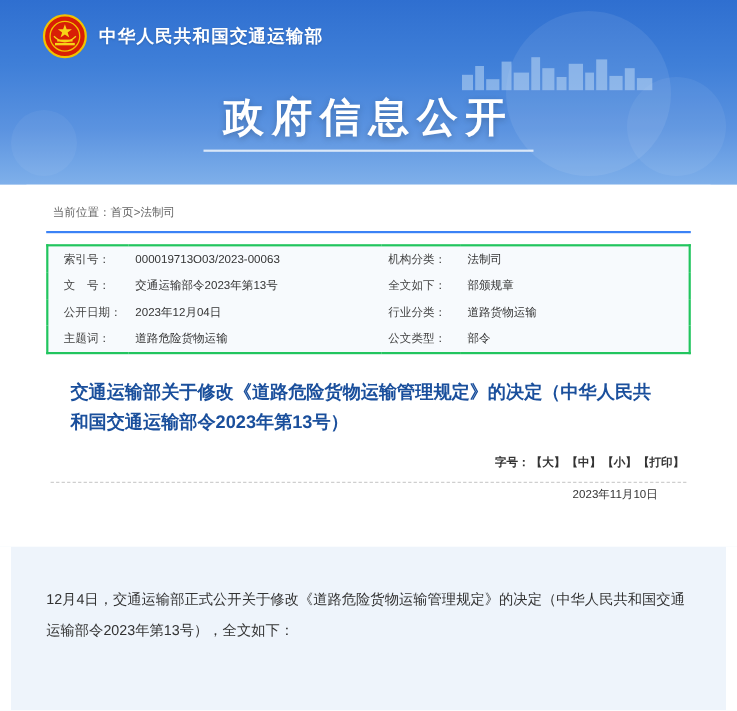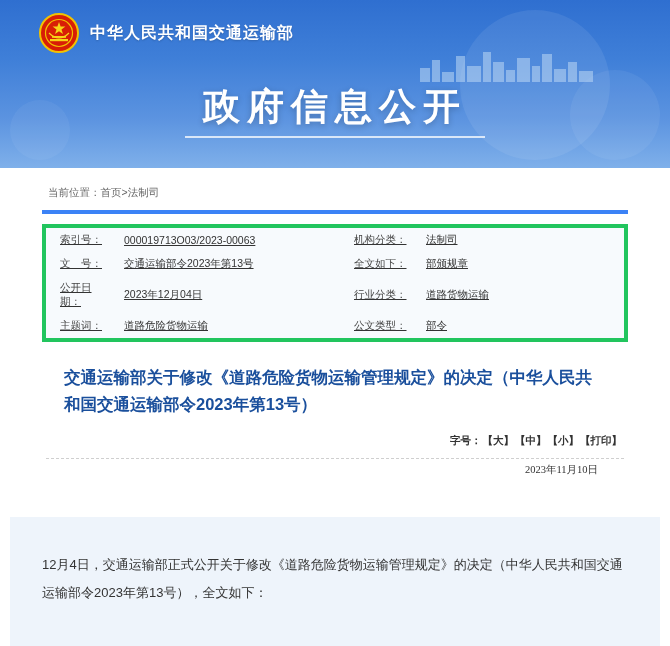--- a/index.html
+++ b/index.html
@@ -103,35 +103,34 @@
     margin: 0 auto;
     width: 622px;
     background: #ffffff;
     border-top: none;
     padding: 0;
   }
   .breadcrumb {
     padding: 18px 6px 10px 6px;
     font-size: 10.5px;
     color: #666666;
-    border-bottom: 4px solid #3b82f6;
+    border-bottom: 2px solid #3b82f6;
     margin: 0 18px;
   }
   .breadcrumb a { color: #666; text-decoration: none; }
 
   
   .meta-table {
     margin: 10px 18px 0 18px;
     border-collapse: collapse;
     width: calc(100% - 36px);
     background: #f7fafd;
-    border: 4px solid #22c55e;
-    font-size: 10.5px;
-    color: #333;
-    text-decoration: underline;
+    border: 2px solid #22c55e;
+    font-size: 10.5px;
+    color: #333;
   }
   .meta-table td {
     padding: 5px 6px;
     vertical-align: middle;
   }
   .meta-label {
     color: #444;
     width: 74px;
     text-align: left;
     padding-left: 14px !important;
@@ -179,21 +178,20 @@
     text-align: right;
     font-size: 10.5px;
     color: #333;
     letter-spacing: 1px;
   }
   .date-line {
     margin: 4px 48px 0 0;
     text-align: right;
     font-size: 10.5px;
     color: #333;
-    font-family: Liberation Serif, serif;
   }
   .doc-bottom-space { height: 26px; }
 
   .gap-strip { height: 14px; background: #ffffff; }
 
   
   .article {
     position: relative;
     width: 670px;
     background: #eef4fb;

